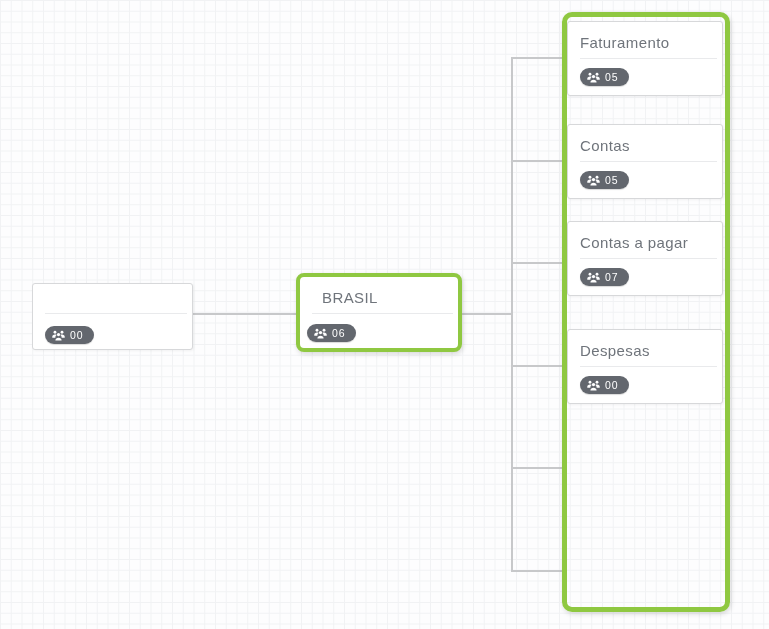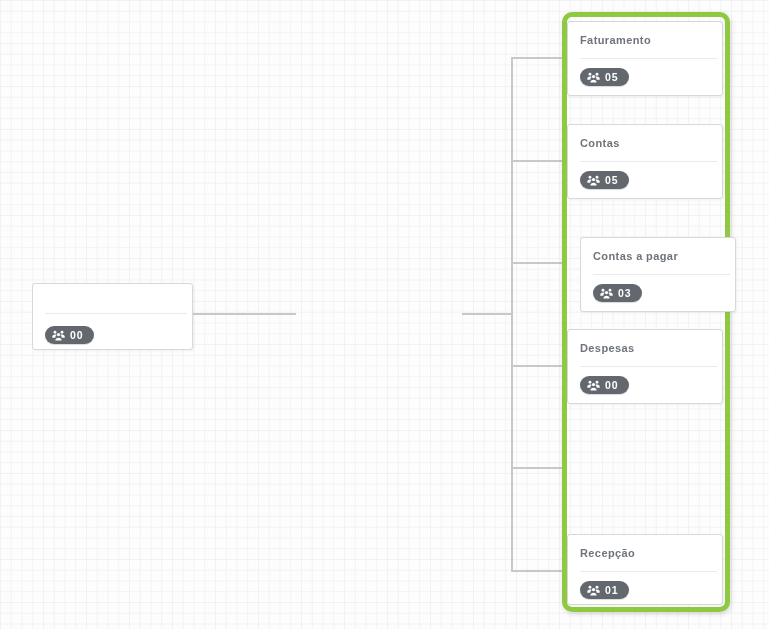--- a/index.html
+++ b/index.html
@@ -34,22 +34,22 @@
     box-sizing:border-box;
   }
   .nodecard.selected {
     border:4px solid #8fc841;
     border-radius:8px;
     box-shadow: 1px 2px 5px rgba(0,0,0,0.15);
   }
   .node-label {
     position:absolute;
     left:12px; top:12px;
-    font-size:11px;
-    font-weight:700;
+    font-size:15px;
+    font-weight:400;
     letter-spacing:0.4px;
     color:#6f747b;
     white-space:nowrap;
   }
   .node-divider {
     position:absolute;
     left:12px; right:5px; top:36px;
     height:1px;
     background:#e9eaec;
   }
@@ -58,21 +58,21 @@
     left:12px; top:46px;
     height:18px;
     border-radius:9px;
     background:#63676e;
     color:#ffffff;
     display:inline-flex;
     align-items:center;
     gap:5px;
     padding:0 10px 0 7px;
     font-size:10.5px;
-    font-weight:700;
+    font-weight:400;
     letter-spacing:1px;
     box-shadow: 0 1px 1px rgba(0,0,0,0.15);
   }
   .node-badge svg { display:block; }
 
   
   .nodecard.root .node-divider { top:29px; }
   .nodecard.root .node-badge   { top:42px; }
 
   
@@ -116,20 +116,35 @@
         <circle cx="18.5" cy="4" r="2.6"></circle>
         <path d="M0.5 12.5c0-2.6 2.2-4.3 5-4.3 1.2 0 2.3 .3 3.1 .9-1.5 1-2.4 2.5-2.4 4.4v.6H0.5z"></path>
         <path d="M23.5 12.5c0-2.6-2.2-4.3-5-4.3-1.2 0-2.3 .3-3.1 .9 1.5 1 2.4 2.5 2.4 4.4v.6h5.7z"></path>
         <circle cx="12" cy="8.2" r="3"></circle>
         <path d="M6.3 19c0-3 2.5-5 5.7-5s5.7 2 5.7 5z"></path>
       </svg>
       <span>00</span>
     </span>
   </div>
 
+  <div class="nodecard parent selected" style="left:296px; top:273px; width:166px; height:79px;">
+    <span class="node-label">BRASIL</span>
+    <div class="node-divider"></div>
+    <span class="node-badge">
+      <svg width="13" height="11" viewBox="0 0 24 20" fill="#ffffff" xmlns="http://www.w3.org/2000/svg">
+        <circle cx="5.5" cy="4" r="2.6"></circle>
+        <circle cx="18.5" cy="4" r="2.6"></circle>
+        <path d="M0.5 12.5c0-2.6 2.2-4.3 5-4.3 1.2 0 2.3 .3 3.1 .9-1.5 1-2.4 2.5-2.4 4.4v.6H0.5z"></path>
+        <path d="M23.5 12.5c0-2.6-2.2-4.3-5-4.3-1.2 0-2.3 .3-3.1 .9 1.5 1 2.4 2.5 2.4 4.4v.6h5.7z"></path>
+        <circle cx="12" cy="8.2" r="3"></circle>
+        <path d="M6.3 19c0-3 2.5-5 5.7-5s5.7 2 5.7 5z"></path>
+      </svg>
+      <span>06</span>
+    </span>
+  </div>
 
   <div class="group">
 
     <div class="nodecard" style="top:4px;">
       <span class="node-label">Faturamento</span>
       <div class="node-divider"></div>
       <span class="node-badge">
         <svg width="13" height="11" viewBox="0 0 24 20" fill="#ffffff" xmlns="http://www.w3.org/2000/svg">
           <circle cx="5.5" cy="4" r="2.6"></circle>
             <circle cx="18.5" cy="4" r="2.6"></circle>
@@ -151,63 +166,48 @@
             <circle cx="18.5" cy="4" r="2.6"></circle>
           <path d="M0.5 12.5c0-2.6 2.2-4.3 5-4.3 1.2 0 2.3 .3 3.1 .9-1.5 1-2.4 2.5-2.4 4.4v.6H0.5z"></path>
           <path d="M23.5 12.5c0-2.6-2.2-4.3-5-4.3-1.2 0-2.3 .3-3.1 .9 1.5 1 2.4 2.5 2.4 4.4v.6h5.7z"></path>
           <circle cx="12" cy="8.2" r="3"></circle>
             <path d="M6.3 19c0-3 2.5-5 5.7-5s5.7 2 5.7 5z"></path>
         </svg>
         <span>05</span>
       </span>
     </div>
 
-    <div class="nodecard" style="top:220px;margin-left:13px;">
+    <div class="nodecard" style="top:204px;">
       <span class="node-label">Contas a pagar</span>
       <div class="node-divider"></div>
       <span class="node-badge">
         <svg width="13" height="11" viewBox="0 0 24 20" fill="#ffffff" xmlns="http://www.w3.org/2000/svg">
           <circle cx="5.5" cy="4" r="2.6"></circle>
             <circle cx="18.5" cy="4" r="2.6"></circle>
           <path d="M0.5 12.5c0-2.6 2.2-4.3 5-4.3 1.2 0 2.3 .3 3.1 .9-1.5 1-2.4 2.5-2.4 4.4v.6H0.5z"></path>
           <path d="M23.5 12.5c0-2.6-2.2-4.3-5-4.3-1.2 0-2.3 .3-3.1 .9 1.5 1 2.4 2.5 2.4 4.4v.6h5.7z"></path>
           <circle cx="12" cy="8.2" r="3"></circle>
             <path d="M6.3 19c0-3 2.5-5 5.7-5s5.7 2 5.7 5z"></path>
         </svg>
-        <span>03</span>
+        <span>07</span>
       </span>
     </div>
 
     <div class="nodecard" style="top:312px;">
       <span class="node-label">Despesas</span>
       <div class="node-divider"></div>
       <span class="node-badge">
         <svg width="13" height="11" viewBox="0 0 24 20" fill="#ffffff" xmlns="http://www.w3.org/2000/svg">
           <circle cx="5.5" cy="4" r="2.6"></circle>
             <circle cx="18.5" cy="4" r="2.6"></circle>
           <path d="M0.5 12.5c0-2.6 2.2-4.3 5-4.3 1.2 0 2.3 .3 3.1 .9-1.5 1-2.4 2.5-2.4 4.4v.6H0.5z"></path>
           <path d="M23.5 12.5c0-2.6-2.2-4.3-5-4.3-1.2 0-2.3 .3-3.1 .9 1.5 1 2.4 2.5 2.4 4.4v.6h5.7z"></path>
           <circle cx="12" cy="8.2" r="3"></circle>
             <path d="M6.3 19c0-3 2.5-5 5.7-5s5.7 2 5.7 5z"></path>
         </svg>
         <span>00</span>
       </span>
     </div>
 
 
-    <div class="nodecard" style="top:517px; height:71px;">
-      <span class="node-label">Recepção</span>
-      <div class="node-divider"></div>
-      <span class="node-badge">
-        <svg width="13" height="11" viewBox="0 0 24 20" fill="#ffffff" xmlns="http://www.w3.org/2000/svg">
-          <circle cx="5.5" cy="4" r="2.6"></circle>
-            <circle cx="18.5" cy="4" r="2.6"></circle>
-          <path d="M0.5 12.5c0-2.6 2.2-4.3 5-4.3 1.2 0 2.3 .3 3.1 .9-1.5 1-2.4 2.5-2.4 4.4v.6H0.5z"></path>
-          <path d="M23.5 12.5c0-2.6-2.2-4.3-5-4.3-1.2 0-2.3 .3-3.1 .9 1.5 1 2.4 2.5 2.4 4.4v.6h5.7z"></path>
-          <circle cx="12" cy="8.2" r="3"></circle>
-            <path d="M6.3 19c0-3 2.5-5 5.7-5s5.7 2 5.7 5z"></path>
-        </svg>
-        <span>01</span>
-      </span>
-    </div>
 
   </div>
 </div>
 
 </body></html>

